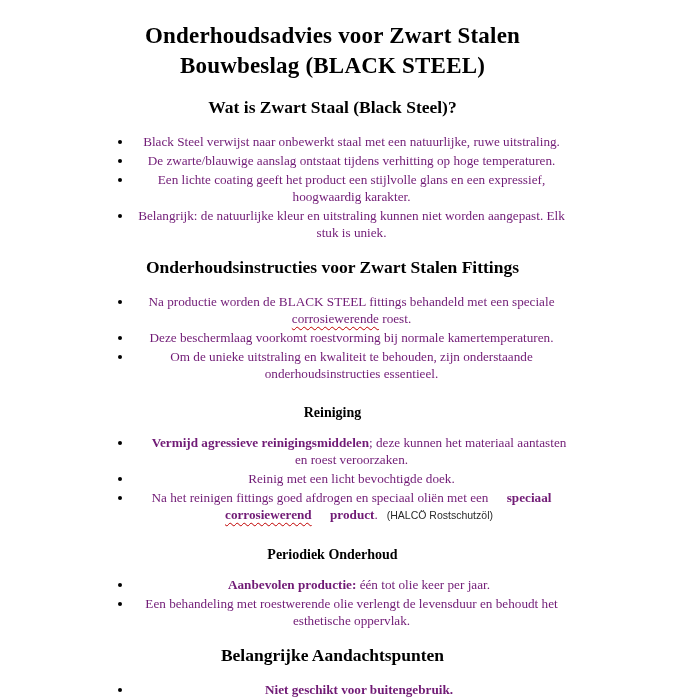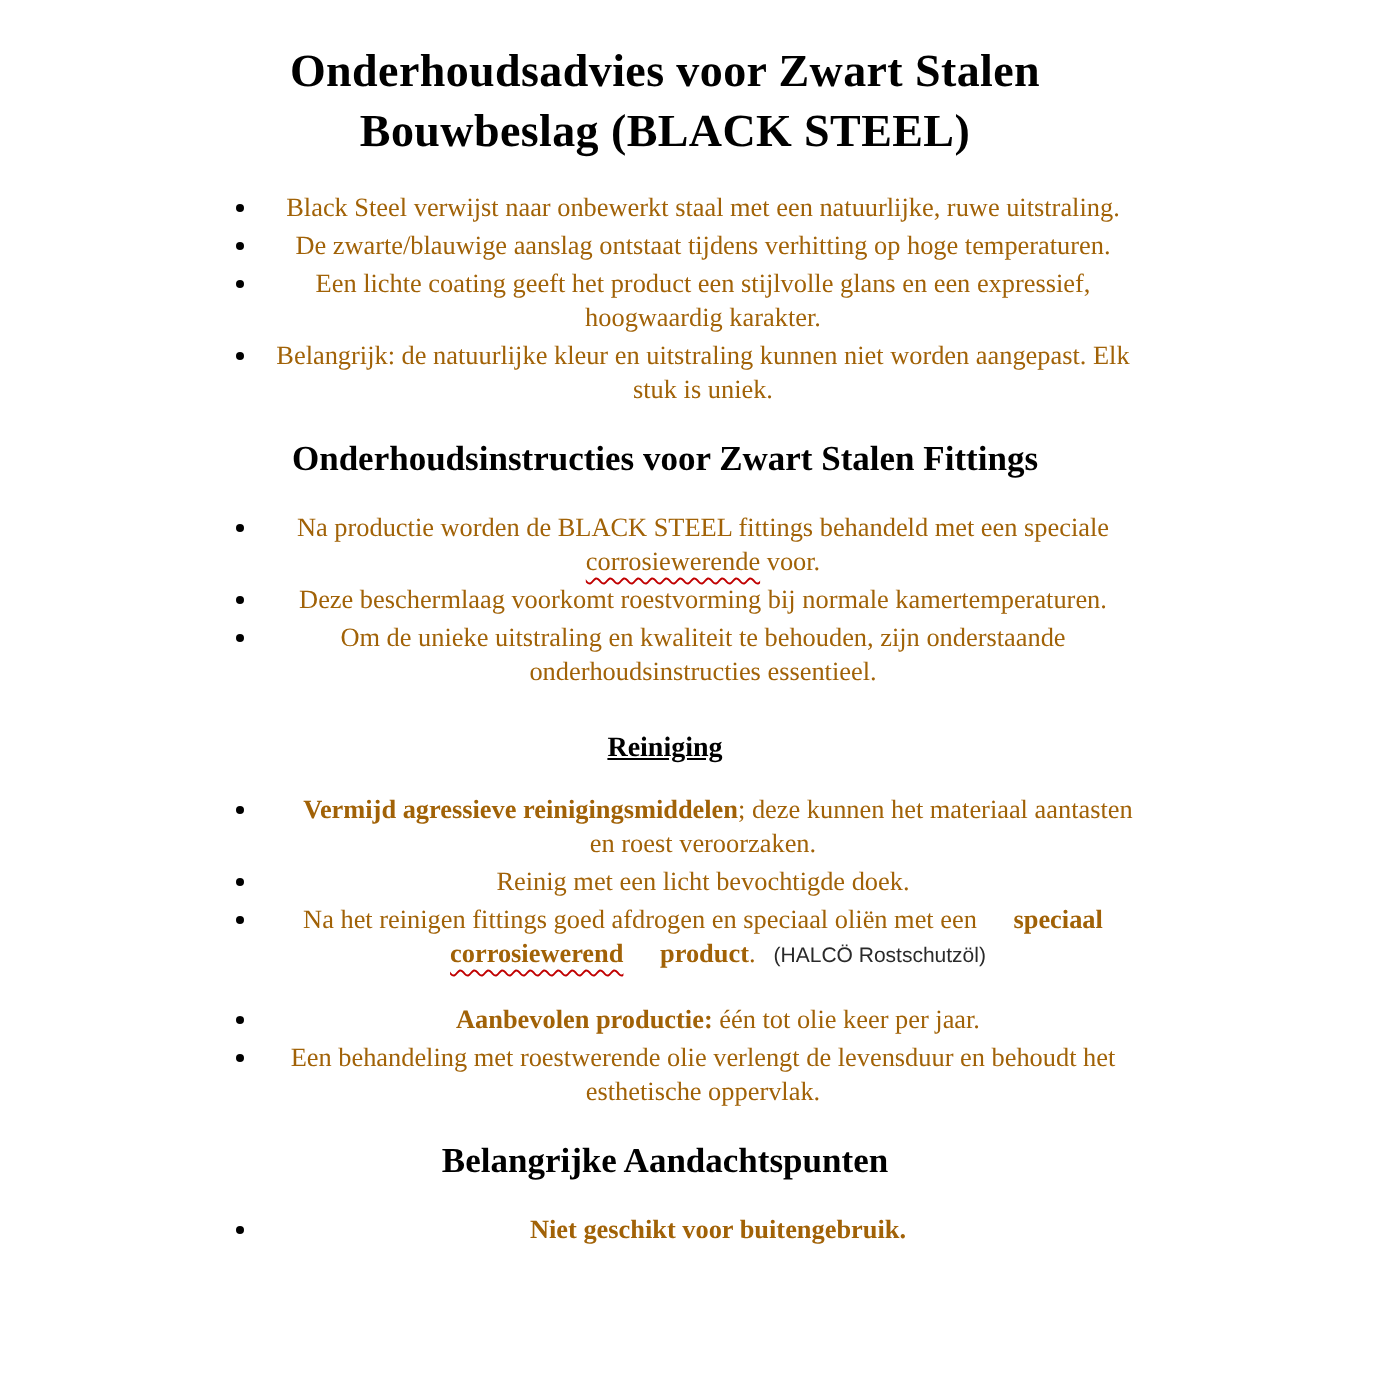--- a/index.html
+++ b/index.html
@@ -34,35 +34,34 @@
     margin: 15px 0 0 0;
     font-size: 17.5px;
     line-height: 23px;
     font-weight: bold;
   }
   h3.sub-heading {
     margin: 22px 0 0 0;
     font-size: 14px;
     line-height: 18px;
     font-weight: bold;
-    text-decoration: underline;
   }
   ul.bullets {
     margin: 14px 0 0 0;
     padding: 0 0 0 38px;
     list-style: disc;
   }
   h3.sub-heading + ul.bullets {
     margin-top: 12px;
   }
   ul.bullets li {
     margin: 0 0 2px 0;
     padding-left: 0;
   }
-  .seg { color: #a16207; }
+  .seg { color: #701a75; }
   .seg-bold { font-weight: bold; margin-left: 15px; }
   .seg-spell {
     text-decoration-line: underline;
     text-decoration-style: wavy;
     text-decoration-color: #c00000;
     text-decoration-thickness: 1px;
     text-underline-offset: 3px;
   }
   .seg-note {
     font-family: "Liberation Sans", "DejaVu Sans", sans-serif;
@@ -73,41 +72,43 @@
   }
 </style>
 </head>
 <body>
 
 <div class="page">
   <div class="content">
 
     <h1 class="doc-title">Onderhoudsadvies voor Zwart Stalen Bouwbeslag (BLACK STEEL)</h1>
 
+    <h2 class="sec-heading">Wat is Zwart Staal (Black Steel)?</h2>
     <ul class="bullets">
       <li><span class="seg">Black Steel verwijst naar onbewerkt staal met een natuurlijke, ruwe uitstraling.</span></li>
       <li><span class="seg">De zwarte/blauwige aanslag ontstaat tijdens verhitting op hoge temperaturen.</span></li>
       <li><span class="seg">Een lichte coating geeft het product een stijlvolle glans en een expressief, hoogwaardig karakter.</span></li>
       <li><span class="seg">Belangrijk: de natuurlijke kleur en uitstraling kunnen niet worden aangepast. Elk stuk is uniek.</span></li>
     </ul>
 
     <h2 class="sec-heading">Onderhoudsinstructies voor Zwart Stalen Fittings</h2>
     <ul class="bullets">
-      <li><span class="seg">Na productie worden de BLACK STEEL fittings behandeld met een speciale </span><span class="seg seg-spell">corrosiewerende</span><span class="seg"> voor.</span></li>
+      <li><span class="seg">Na productie worden de BLACK STEEL fittings behandeld met een speciale </span><span class="seg seg-spell">corrosiewerende</span><span class="seg"> roest.</span></li>
       <li><span class="seg">Deze beschermlaag voorkomt roestvorming bij normale kamertemperaturen.</span></li>
       <li><span class="seg">Om de unieke uitstraling en kwaliteit te behouden, zijn onderstaande onderhoudsinstructies essentieel.</span></li>
     </ul>
 
     <h3 class="sub-heading">Reiniging</h3>
     <ul class="bullets">
       <li><span class="seg seg-bold">Vermijd agressieve reinigingsmiddelen</span><span class="seg">; deze kunnen het materiaal aantasten en roest veroorzaken.</span></li>
       <li><span class="seg">Reinig met een licht bevochtigde doek.</span></li>
       <li><span class="seg">Na het reinigen fittings goed afdrogen en speciaal oliën met een </span><span class="seg seg-bold">speciaal </span><span class="seg seg-bold seg-spell">corrosiewerend</span><span class="seg seg-bold"> product</span><span class="seg">.</span><span class="seg seg-note">(HALCÖ Rostschutzöl)</span></li>
     </ul>
 
+    <h3 class="sub-heading">Periodiek Onderhoud</h3>
     <ul class="bullets">
       <li><span class="seg seg-bold">Aanbevolen productie:</span><span class="seg"> één tot olie keer per jaar.</span></li>
       <li><span class="seg">Een behandeling met roestwerende olie verlengt de levensduur en behoudt het esthetische oppervlak.</span></li>
     </ul>
 
     <h2 class="sec-heading">Belangrijke Aandachtspunten</h2>
     <ul class="bullets">
       <li><span class="seg seg-bold">Niet geschikt voor buitengebruik.</span></li>
 
     </ul>

